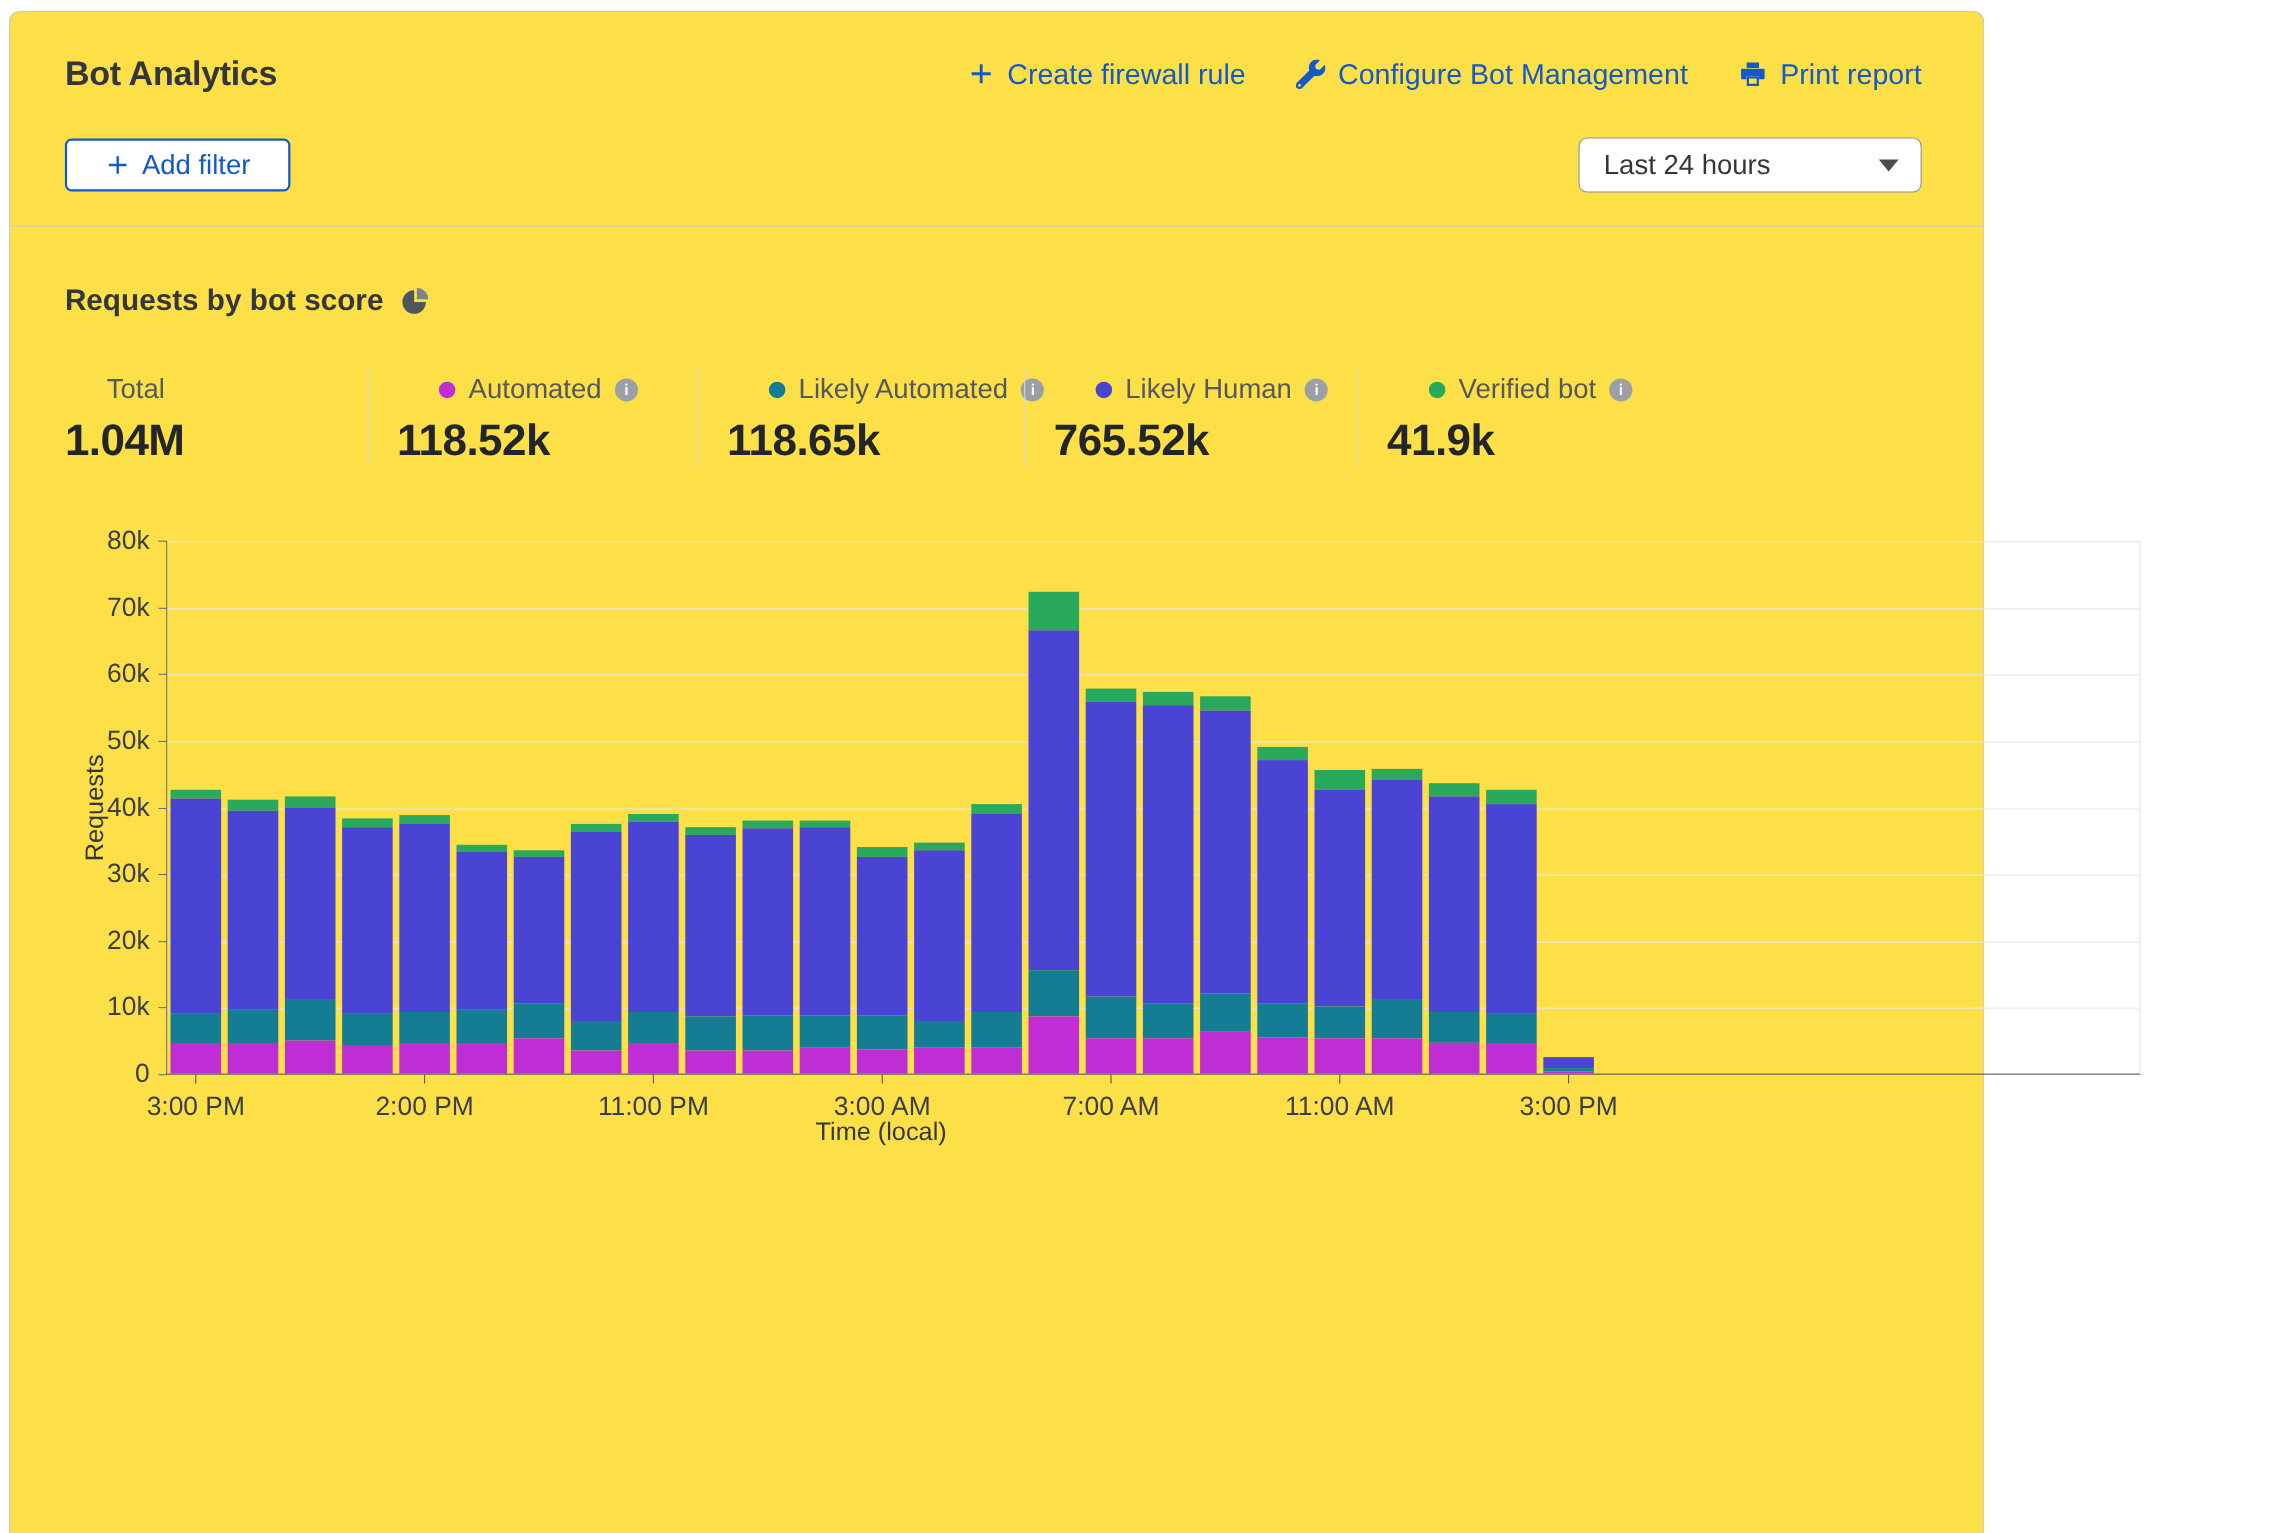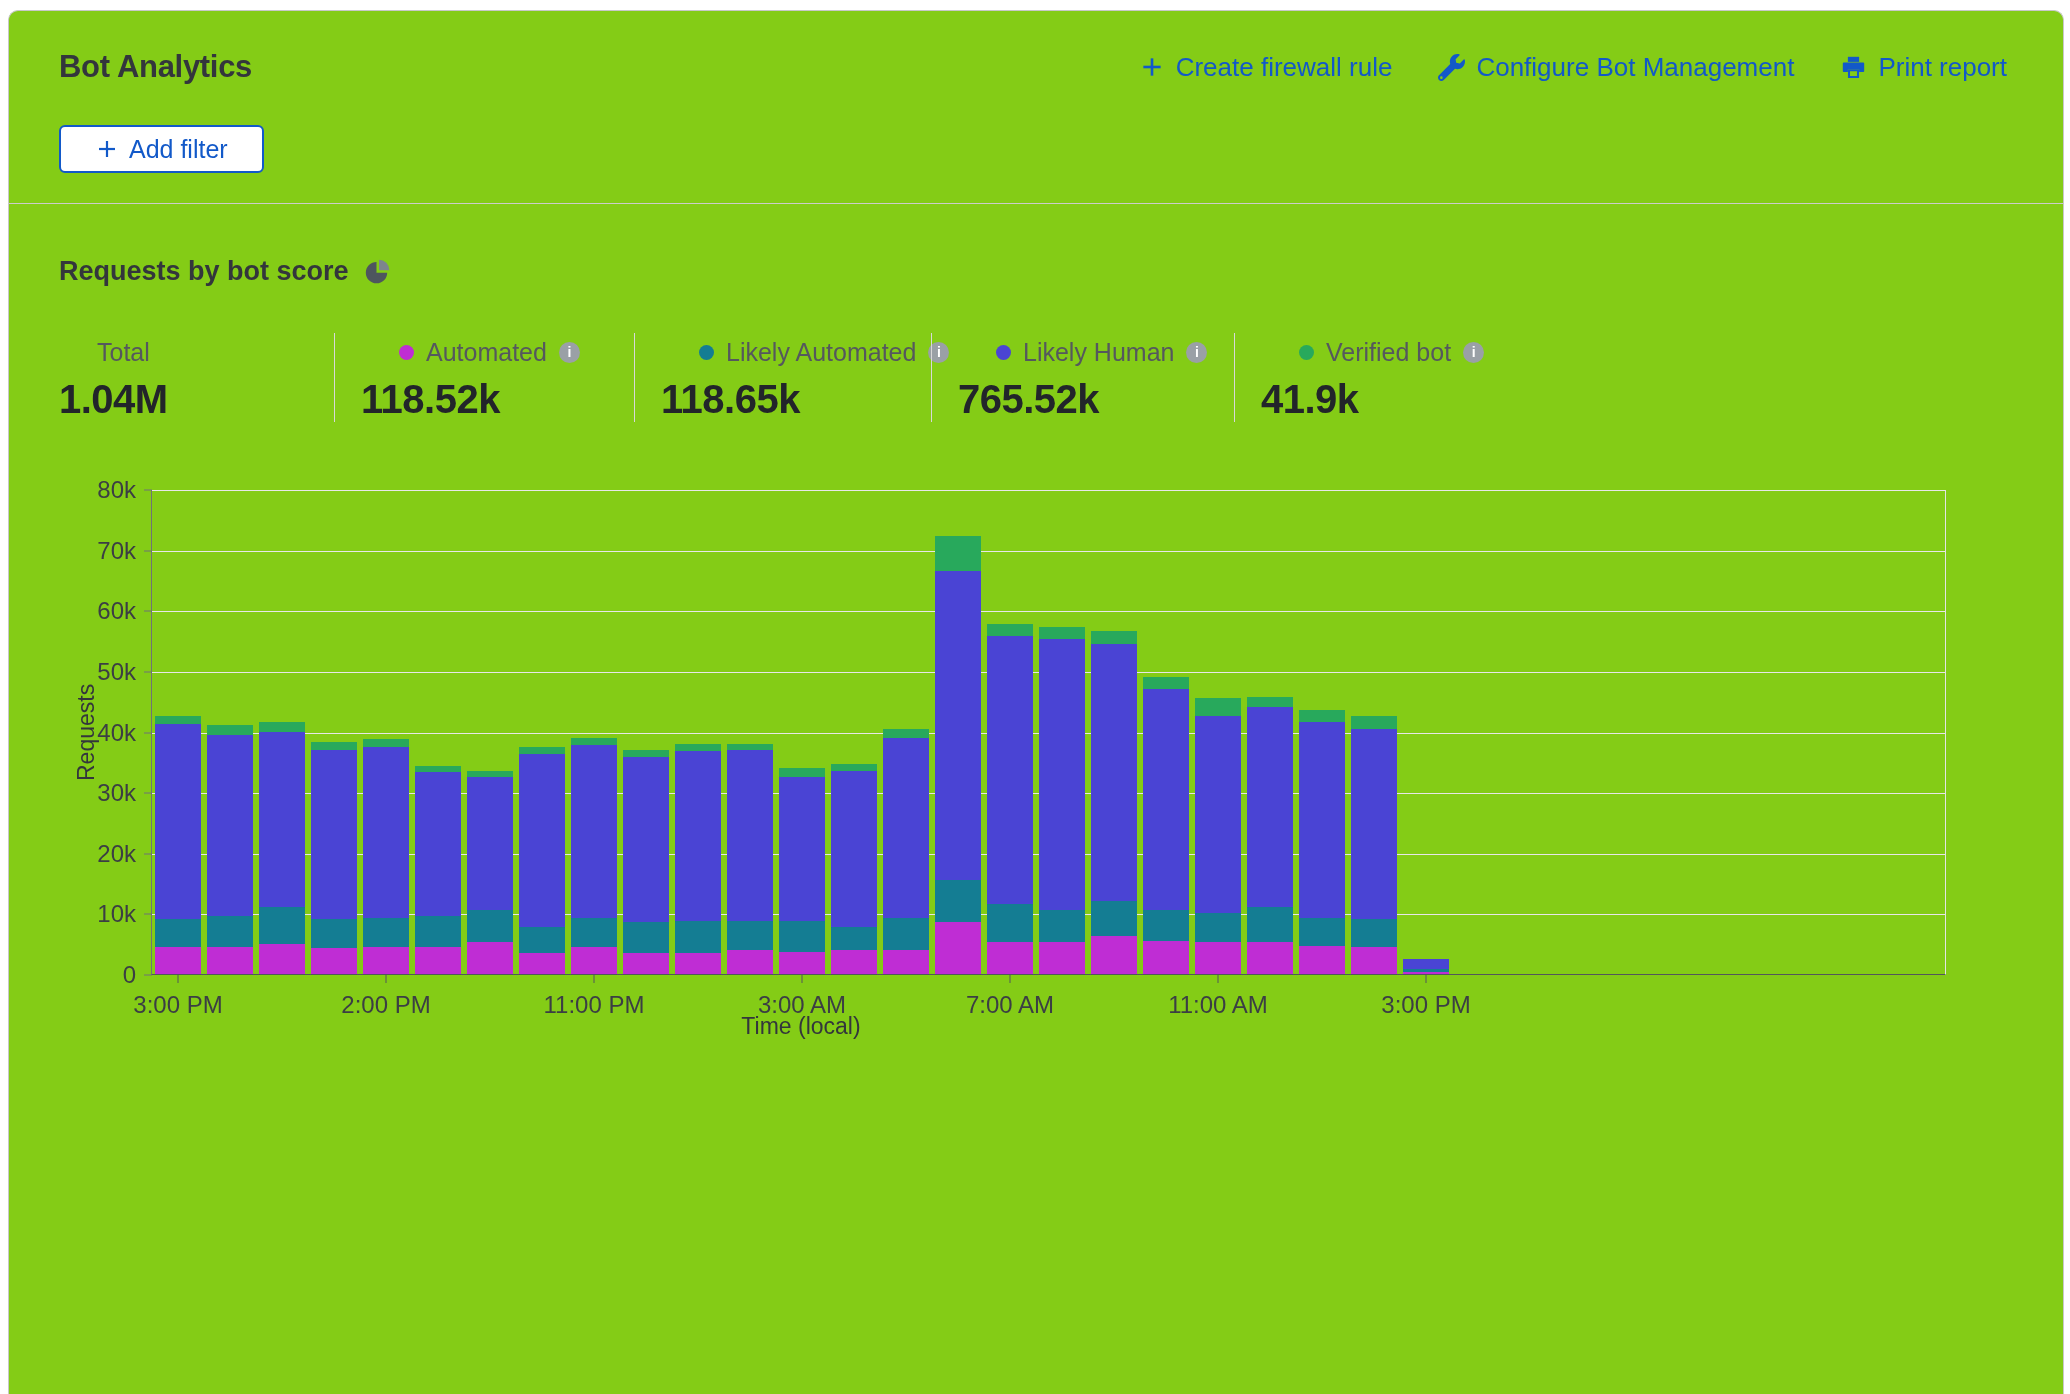--- a/index.html
+++ b/index.html
@@ -3,22 +3,22 @@
 <meta charset="utf-8">
 <title>Bot Analytics</title>
 <style>
   * { margin:0; padding:0; box-sizing:border-box; }
   html,body { background:#fff; }
   body {
     width:2070px; height:1394px; position:relative; overflow:hidden;
     font-family:"Liberation Sans","DejaVu Sans",sans-serif; color:#33363c;
   }
   .card {
-    position:absolute; left:8px; top:10px; width:2056px; height:1384px;
-    background:#84cc16; border:1px solid #c8c8c8; border-bottom:none;
+    position:absolute; left:8px; top:10px; width:1796px; height:1384px;
+    background:#fde047; border:1px solid #c8c8c8; border-bottom:none;
     border-radius:10px 10px 0 0;
   }
   
   .card-header { padding:38px 56px 30px 50px; border-bottom:1px solid #cccccc; }
   .header-row { display:flex; justify-content:space-between; align-items:center; }
   .page-title { font-size:31px; font-weight:700; color:#33363c; letter-spacing:-0.3px; }
   .actions { display:flex; align-items:center; gap:46px; }
   .action-link {
     display:flex; align-items:center; gap:11px;
     color:#1259c9; font-size:26px; font-weight:500; cursor:pointer; text-decoration:none;
@@ -122,20 +122,24 @@
       </div>
     </div>
     <div class="filter-row">
       <button class="add-filter-btn">
         <svg width="24" height="24" viewBox="0 0 24 24" fill="currentColor">
             <path d="M10.9 4h2.2v16h-2.2z"></path>
             <path d="M4 10.9h16v2.2H4z"></path>
           </svg>
         <span>Add filter</span>
       </button>
+      <div class="dropdown">
+        <span>Last 24 hours</span>
+        <span class="chevron"></span>
+      </div>
     </div>
   </div>
 
   <div class="main">
     <div class="section-title-row">
       <h2 class="section-title">Requests by bot score</h2>
       <svg width="27" height="27" viewBox="0 0 24 24">
         <path d="M12 13 L12 3.5 A9.5 9.5 0 1 0 21.5 13 Z" fill="#4e565e"></path>
         <path d="M14.2 10.8 L14.2 1.6 A9.2 9.2 0 0 1 23.4 10.8 Z" fill="#7d858c"></path>
       </svg>

